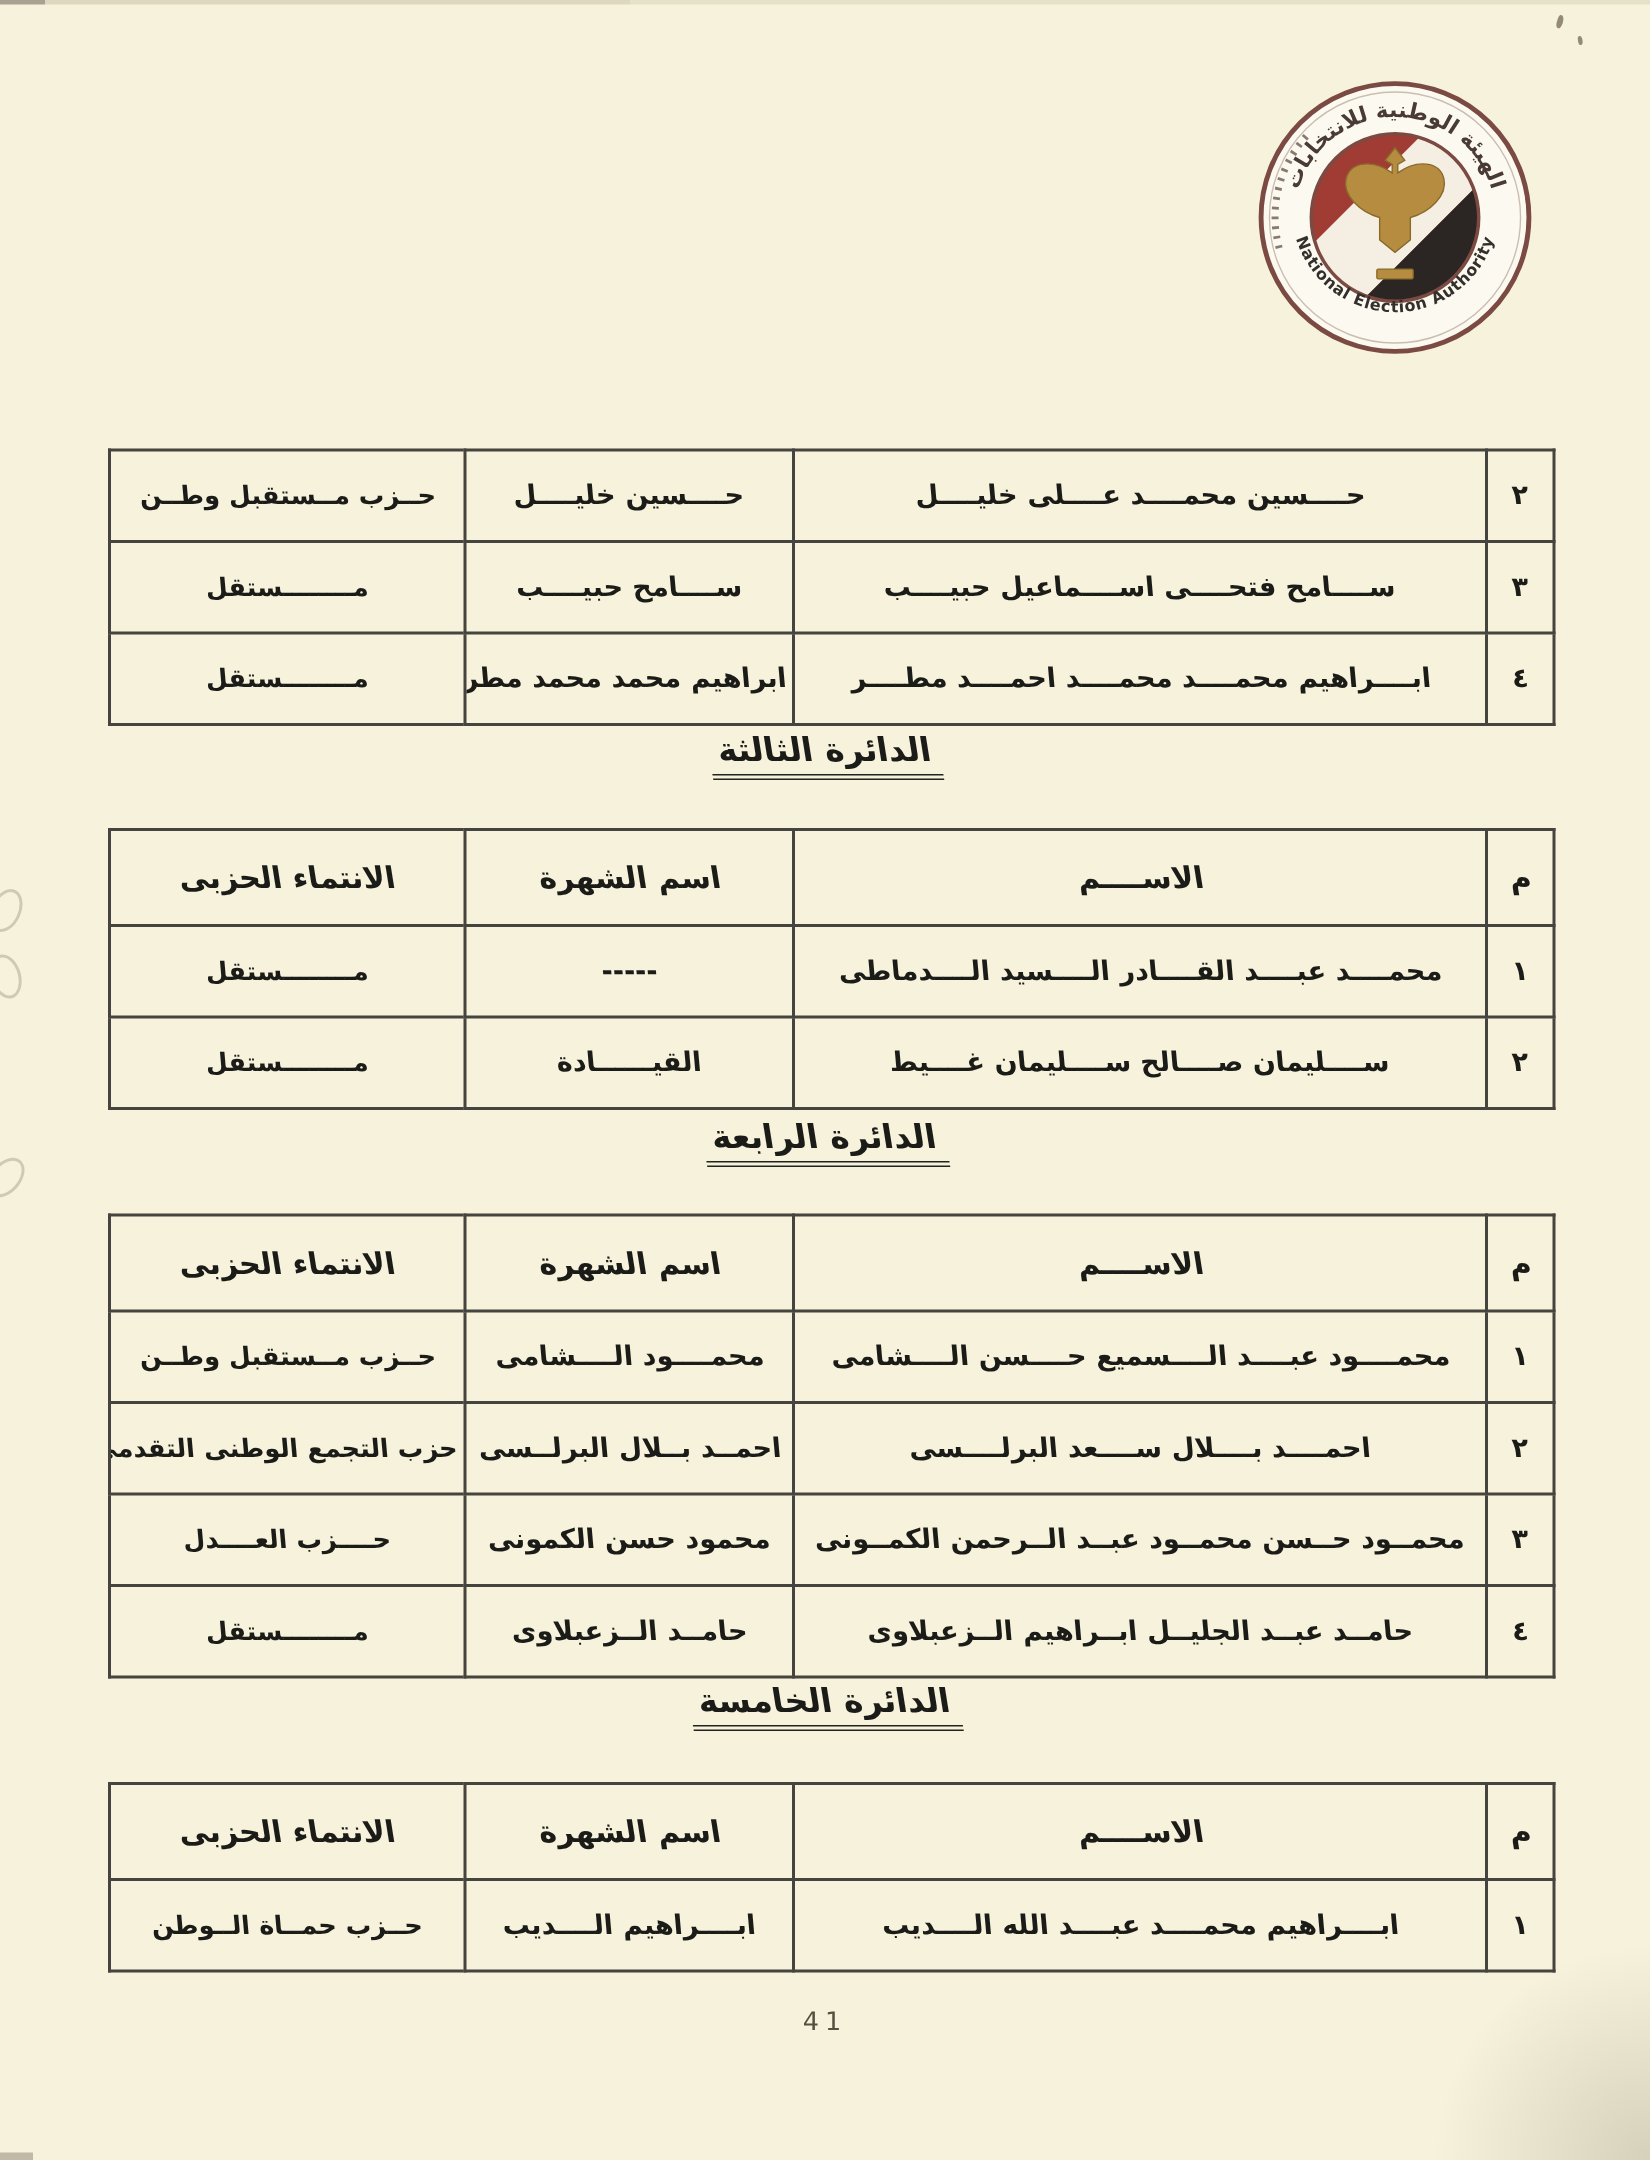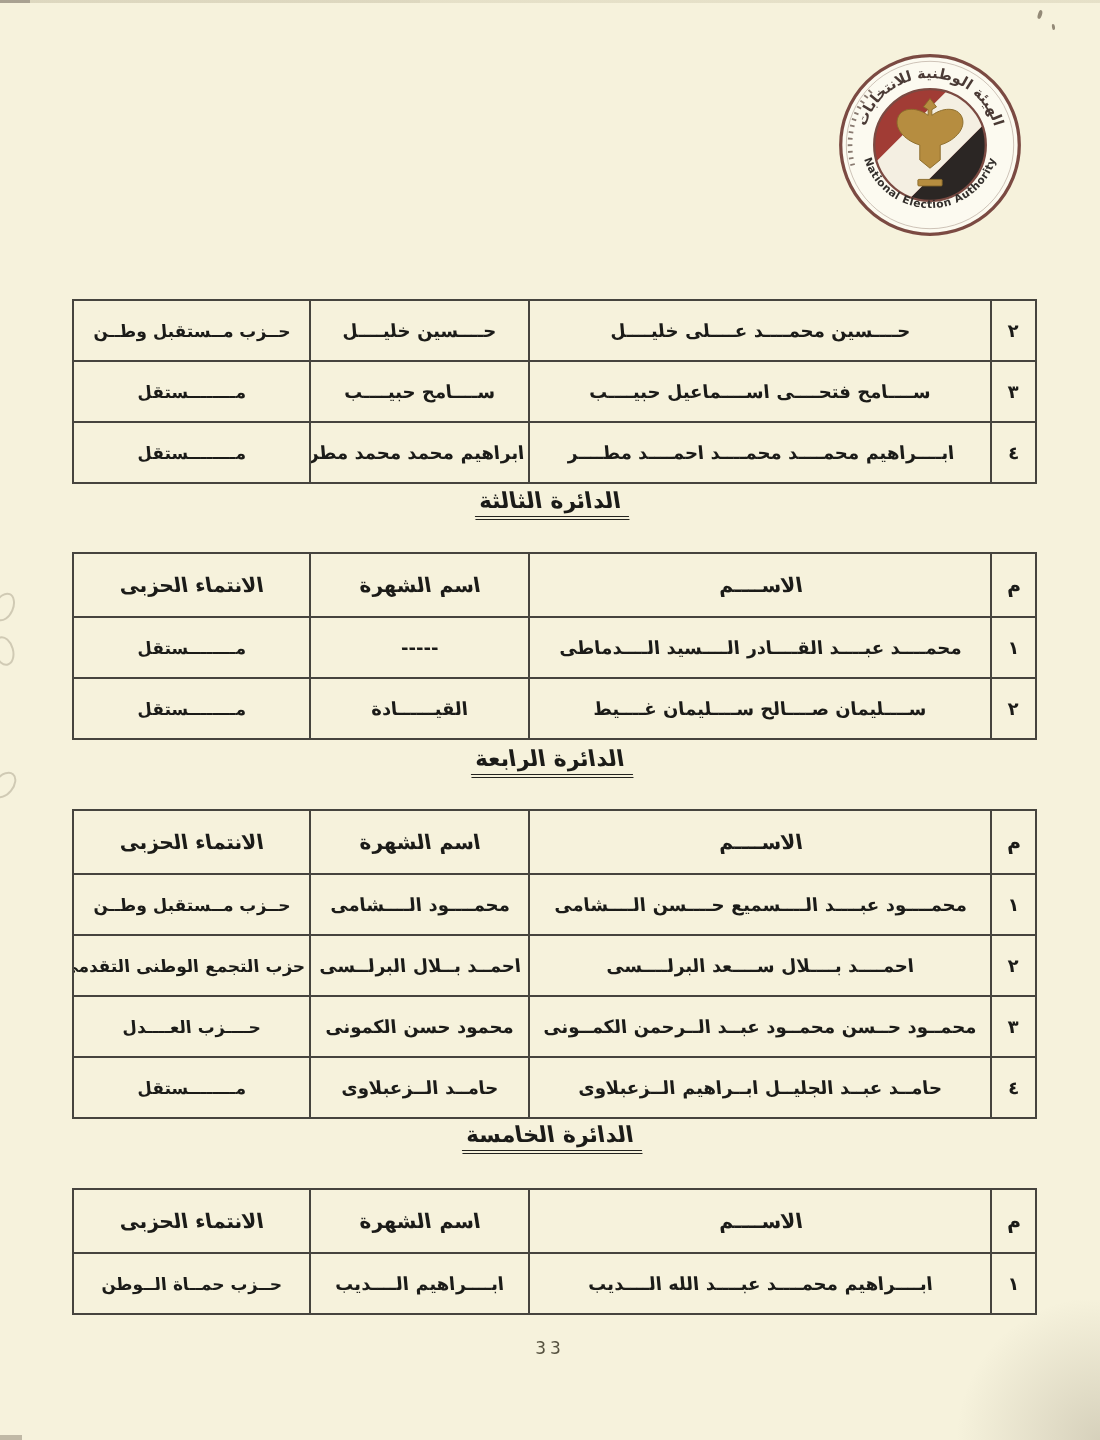--- a/index.html
+++ b/index.html
@@ -230,15 +230,15 @@
       </tr>
       <tr>
         <td class="no"><span class="sk">١</span></td>
         <td class="name"><span class="sk">ابــــراهيم محمــــد عبــــد الله الــــديب</span></td>
         <td class="alias"><span class="sk">ابــــراهيم الــــديب</span></td>
         <td class="party"><span class="sk">حــزب حمــاة الــوطن</span></td>
       </tr>
     </tbody>
   </table>
 
-  <div class="page-number">33</div>
+  <div class="page-number">41</div>
 
 </div>
 
 </body></html>

